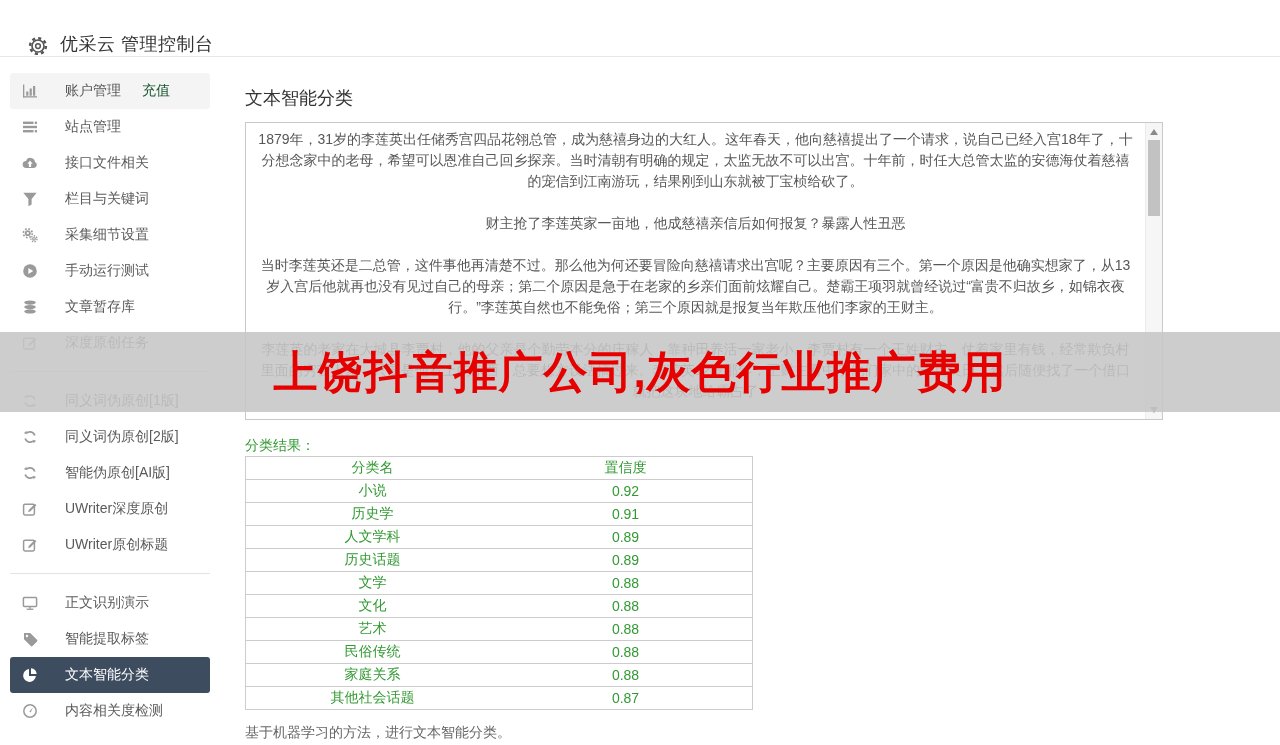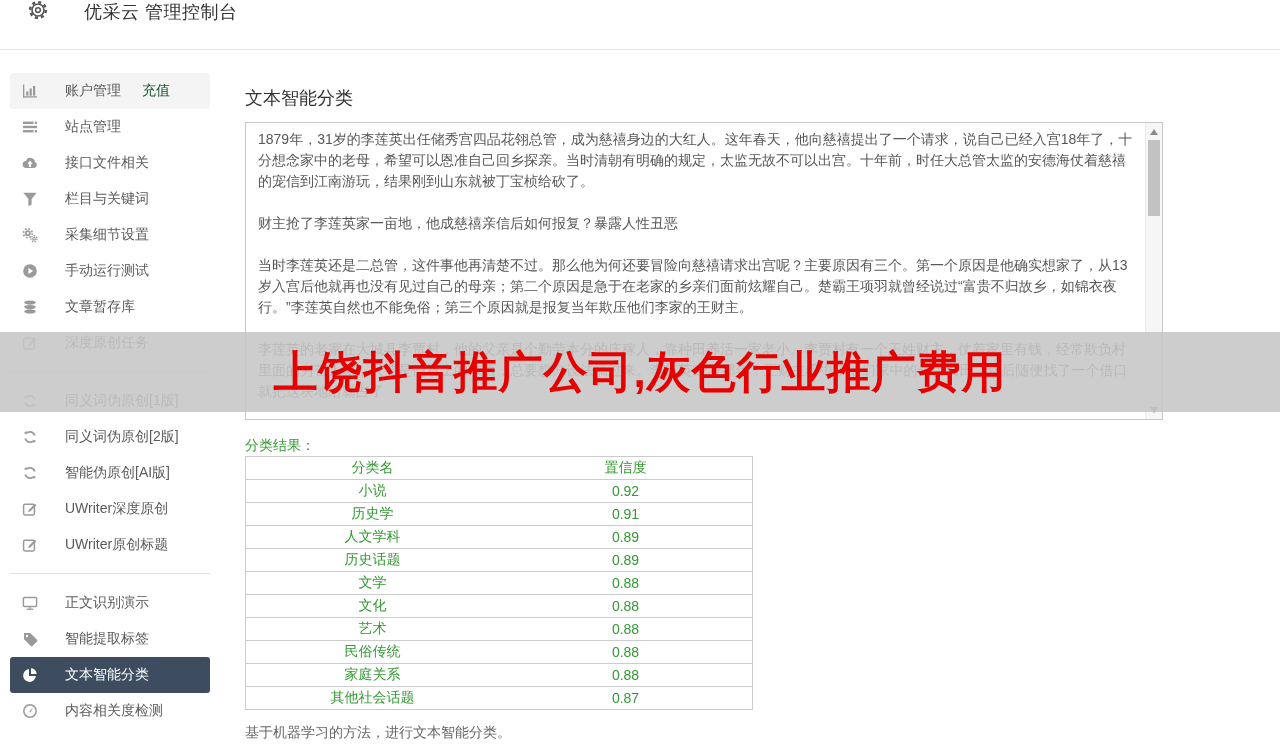--- a/index.html
+++ b/index.html
@@ -1,43 +1,43 @@
 <!DOCTYPE html>
 <html><head>
 <meta charset="utf-8">
 <style>
   * { margin:0; padding:0; box-sizing:border-box; }
   html,body { width:1280px; height:745px; overflow:hidden; background:#fff;
     font-family:"Liberation Sans","DejaVu Sans",sans-serif; }
   .app { position:relative; width:1280px; height:745px; background:#fff; }
 
   
-  .header { position:absolute; top:0; left:0; width:1280px; height:50px;
-    border-bottom:1px solid #e8e8e8; display:flex; align-items:flex-start; background:#fff;gap:24px; }
+  .header { position:absolute; top:0; left:0; width:1280px; height:57px;
+    border-bottom:1px solid #e8e8e8; display:flex; align-items:flex-end; background:#fff; }
   .header .gear { width:20px; height:20px; margin-left:28px; color:#555; cursor:pointer; }
   .header h1 { font-size:18px; font-weight:400; color:#333; margin-left:12px; letter-spacing:0.5px; }
 
   
   .sidebar { position:absolute; top:73px; left:10px; width:200px; }
   .si { display:flex; align-items:center; height:36px; padding:0 12px; gap:27px;
     font-size:14px; color:#5a5a5a; cursor:pointer; border-radius:3px; white-space:nowrap; }
   .si .ic { width:16px; height:16px; flex:0 0 16px; color:#9a9a9a; }
   .si.first { background:#f4f4f4; }
   .si.selected { background:#3d4c5f; color:#fff; }
   .si.selected .ic { color:#fff; }
   .badge { color:#14532d; margin-left:-6px;font-family:Liberation Mono, monospace; }
   .sep { height:22px; position:relative; }
   .sep::after { content:""; position:absolute; left:0; right:0; top:10px; border-top:1px solid #e3e3e3; }
 
   
   .main { position:absolute; left:245px; top:0; width:918px; height:745px; }
   .page-title { position:absolute; top:86px; left:0; font-size:18px; font-weight:400; color:#333; }
 
   .docbox { position:absolute; top:122px; left:0; width:918px; height:298px;
-    border:1px solid #c9c9c9; background:#fff; cursor:text; }
+    border:1px solid #c9c9c9; background:#fff; cursor:text;text-align:center; }
   .doc-inner { position:absolute; top:0; left:0; right:17px; bottom:0; padding:6px 12px;
     overflow:hidden; font-size:14px; line-height:21px; color:#575757; }
   .doc-inner p { margin:0 0 21px 0; }
 
   .sb { position:absolute; top:0; right:0; bottom:0; width:17px; background:#f6f6f6;
     border-left:1px solid #ececec; }
   .sb-up { position:absolute; top:6px; left:4px; width:0; height:0;
     border-left:4px solid transparent; border-right:4px solid transparent;
     border-bottom:6px solid #8a8a8a; }
   .sb-down { position:absolute; bottom:6px; left:4px; width:0; height:0;

